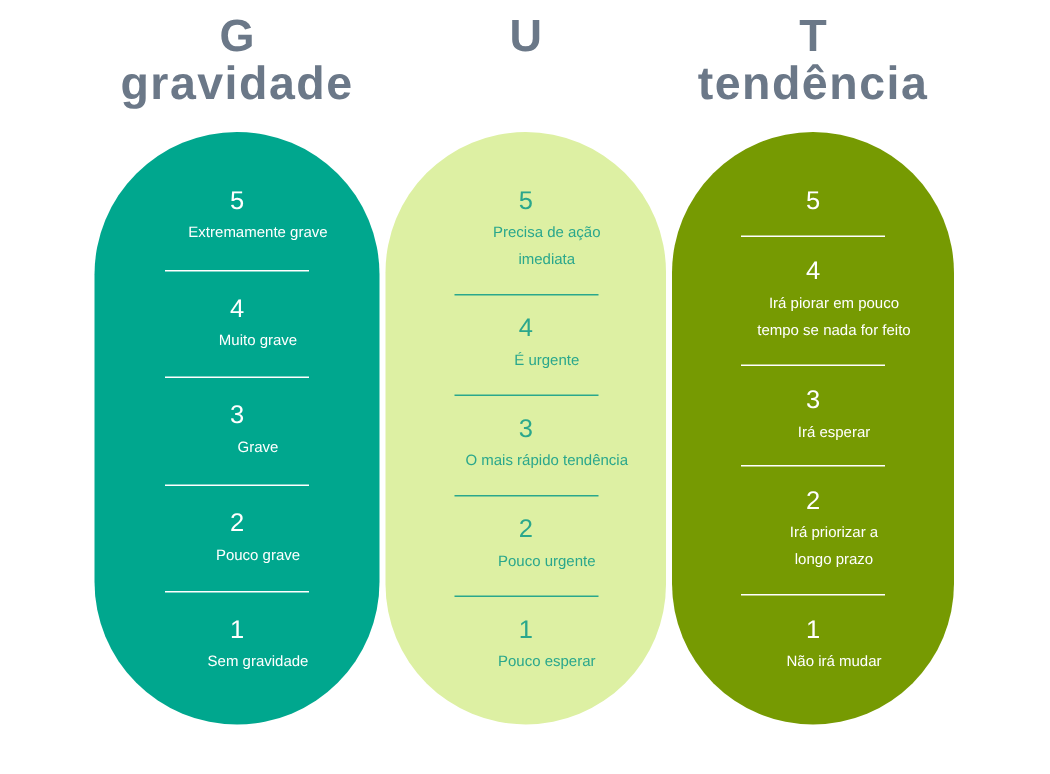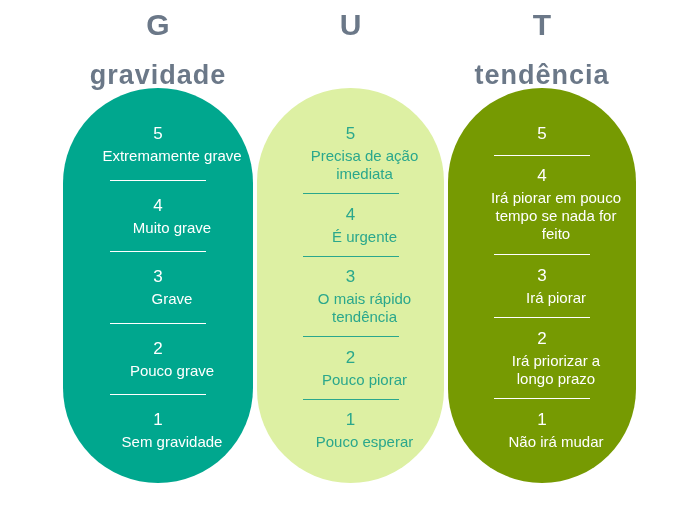--- a/index.html
+++ b/index.html
@@ -5,30 +5,30 @@
   * { margin:0; padding:0; box-sizing:border-box; }
   html,body { width:700px; height:516px; background:#ffffff;
               font-family:"Liberation Sans", sans-serif; }
   .canvas { position:relative; width:700px; height:516px; overflow:hidden; }
   .cols { position:absolute; left:63px; top:0; display:flex; gap:4px; }
   .column { display:flex; flex-direction:column; width:190px; }
   .column.c1 { width:187px; }
   .column.c2 { width:188px; }
   .col-header { height:88px; text-align:center; padding-top:8px; }
   .col-letter { font-size:30px; font-weight:bold; color:#6b7888; line-height:34px; }
-  .col-title  { font-size:27px; font-weight:bold; color:#6b7888; line-height:27px;
-                letter-spacing:1px; margin-top:20px; }
+  .col-title  { font-size:31px; font-weight:bold; color:#6b7888; line-height:27px;
+                letter-spacing:1px; margin-top:0; }
   .pill { height:395px; border-radius:95px;
           display:flex; flex-direction:column; justify-content:space-between;
           align-items:center; padding:36px 10px 32px; text-align:center; }
   .c0 .pill { background:#00a78e; color:#ffffff; }
   .c1 .pill { background:#ddf0a3; color:#2aa78c; }
   .c2 .pill { background:#769a02; color:#ffffff; }
   .entry .score { font-size:17px; line-height:20px; }
-  .entry .label { font-size:15px; line-height:18px; margin-top:3px; white-space:pre-line;margin-left:28px; }
+  .entry .label { font-size:10px; line-height:18px; margin-top:3px; white-space:pre-line;margin-left:28px; }
   .divider { width:96px; height:1px; flex:0 0 1px; }
   .c0 .divider { background:#ffffff; }
   .c1 .divider { background:#2aa78c; }
   .c2 .divider { background:#ffffff; }
 </style>
 </head>
 <body>
 
 <div class="canvas">
   <div class="cols">
@@ -82,21 +82,21 @@
           <div class="label">É urgente</div>
         </div>
         <div class="divider"></div>
         <div class="entry">
           <div class="score">3</div>
           <div class="label">O mais rápido tendência</div>
         </div>
         <div class="divider"></div>
         <div class="entry">
           <div class="score">2</div>
-          <div class="label">Pouco piorar</div>
+          <div class="label">Pouco urgente</div>
         </div>
         <div class="divider"></div>
         <div class="entry">
           <div class="score">1</div>
           <div class="label">Pouco esperar</div>
         </div>
       </div>
     </section>
 
     <section class="column c2">
@@ -110,21 +110,21 @@
         </div>
         <div class="divider"></div>
         <div class="entry">
           <div class="score">4</div>
           <div class="label">Irá piorar em pouco
 tempo se nada for feito</div>
         </div>
         <div class="divider"></div>
         <div class="entry">
           <div class="score">3</div>
-          <div class="label">Irá piorar</div>
+          <div class="label">Irá esperar</div>
         </div>
         <div class="divider"></div>
         <div class="entry">
           <div class="score">2</div>
           <div class="label">Irá priorizar a
 longo prazo</div>
         </div>
         <div class="divider"></div>
         <div class="entry">
           <div class="score">1</div>

